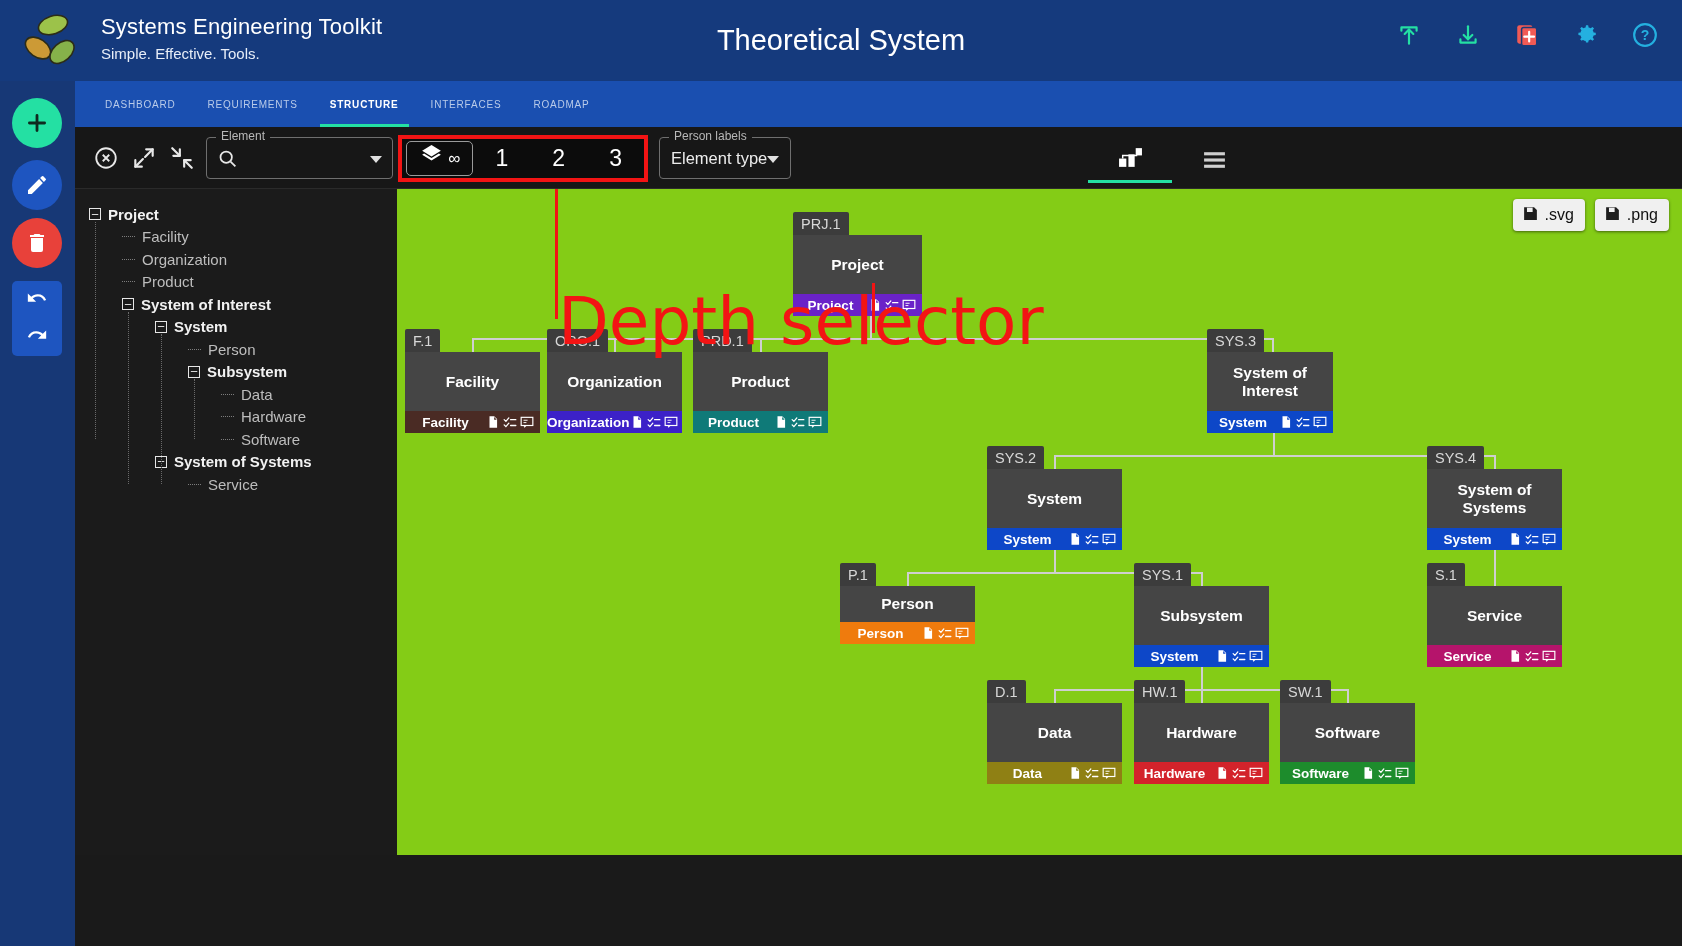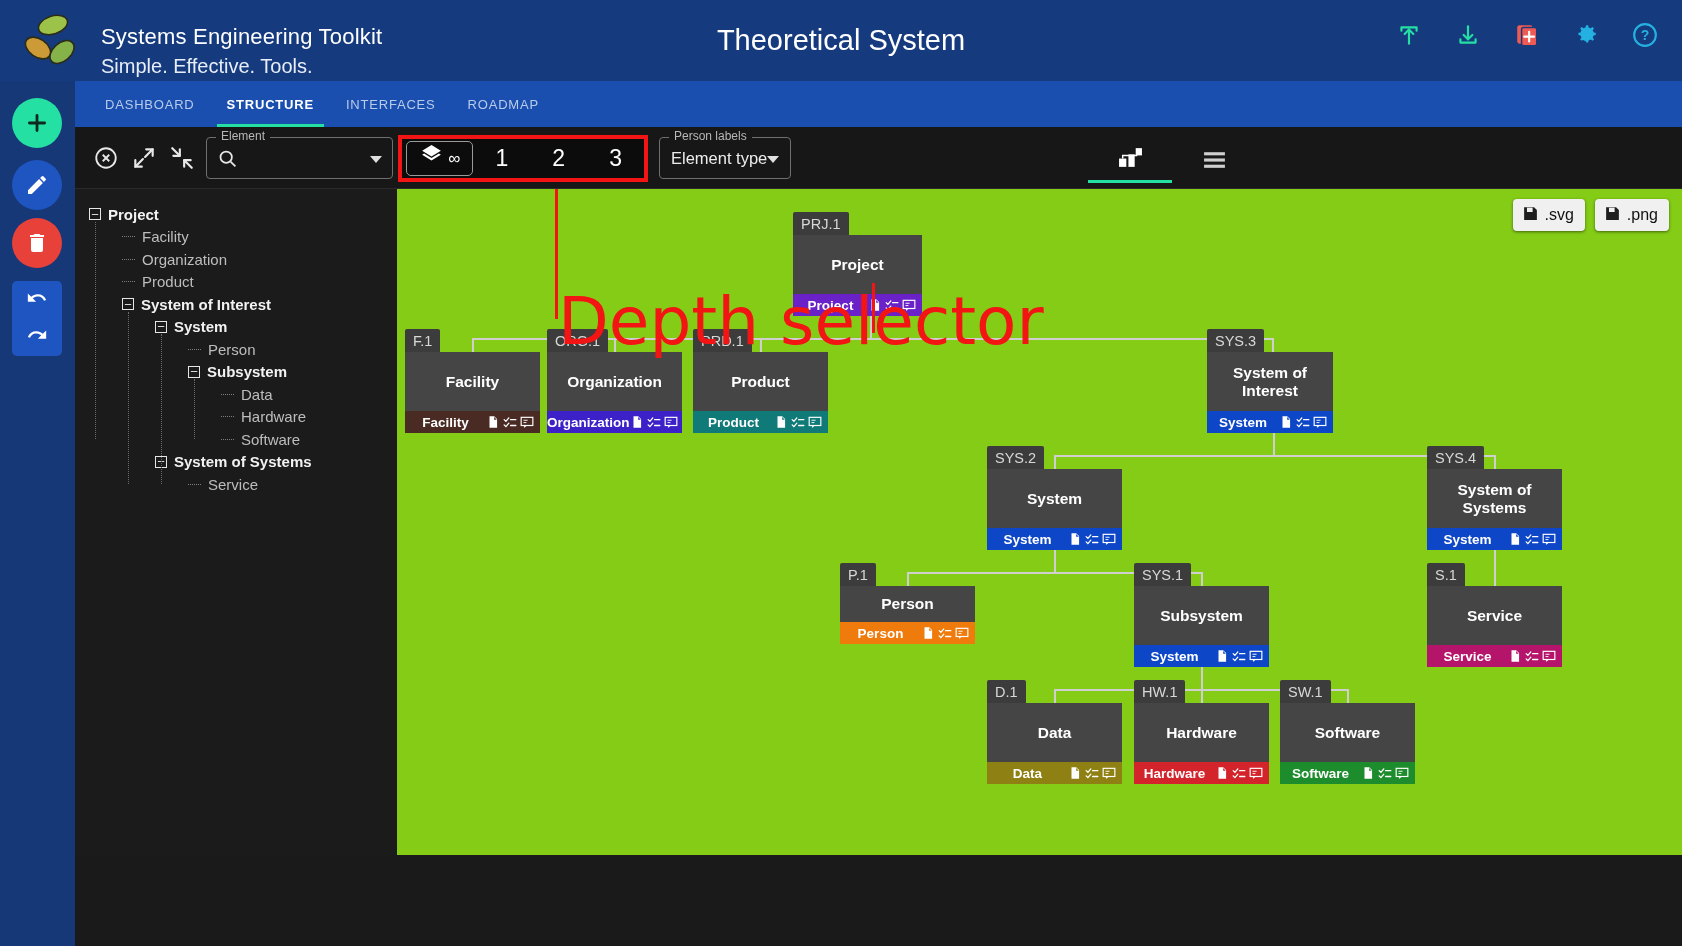--- a/index.html
+++ b/index.html
@@ -13,23 +13,23 @@
 
   
   .header {
     position: absolute; left: 0; top: 0; width: 1682px; height: 81px;
     background: #153a7d;
     display: flex; align-items: center;
   }
   .logo {
     position: absolute; left: 20px; top: 10px; width: 62px; height: 62px;
   }
-  .brand { position: absolute; left: 101px; top: 14px; margin-top: 10px; }
+  .brand { position: absolute; left: 101px; top: 14px; }
   .brand-title { font-size: 22px; color: #ffffff; font-weight: 400; letter-spacing: .2px; }
-  .brand-sub { font-size: 20px; color: #e8eef8; margin-top: 5px; }
+  .brand-sub { font-size: 15px; color: #e8eef8; margin-top: 5px; }
   .doc-title {
     position: absolute; left: 0; top: 0; width: 1682px; height: 81px;
     display: flex; align-items: center; justify-content: center;
     font-size: 29px; color: #ffffff; pointer-events: none;
   }
   .header-actions {
     position: absolute; right: 24px; top: 22px; display: flex; gap: 33px; align-items: center;
   }
   .hicon { width: 26px; height: 26px; cursor: pointer; display:block; }
 
@@ -51,21 +51,21 @@
     display: flex; flex-direction: column; align-items: center; justify-content: space-around;
   }
 
   
   .tabbar {
     position: absolute; left: 75px; top: 81px; width: 1607px; height: 46px;
     background: #1a4fb0; display: flex; align-items: flex-end;
   }
   .tab {
     height: 46px; padding: 0 16px; display: flex; align-items: center;
-    font-size: 13px; letter-spacing: .8px; color: #b9cbe9; cursor: pointer;
+    font-size: 10px; letter-spacing: .8px; color: #b9cbe9; cursor: pointer;
     position: relative;
   }
   .tab:first-child { margin-left: 14px; }
   .tab.active { color: #ffffff; font-weight: bold; }
   .tab.active::after {
     content: ""; position: absolute; left: 6px; right: 6px; bottom: 0; height: 3px; background: #24e0a3;
   }
 
   
   .toolbar {
@@ -257,20 +257,21 @@
       <span>
         <svg viewBox="0 0 24 24" width="22" height="22" fill="#fff">
             <path d="M11.5 8c2.6 0 5 1 6.8 2.6L22 7v9h-9l3.6-3.6A7.5 7.5 0 0 0 4.4 15L2 14.2A10 10 0 0 1 11.5 8z"></path>
           </svg>
       </span>
     </div>
   </div>
 
   <div class="tabbar" id="tabbar">
       <div class="tab">DASHBOARD</div>
+      <div class="tab">REQUIREMENTS</div>
       <div class="tab active">STRUCTURE</div>
       <div class="tab">INTERFACES</div>
       <div class="tab">ROADMAP</div>
     </div>
 
   <div class="toolbar">
     <span class="tb-icon i1">
       <svg viewBox="0 0 24 24" width="26" height="26" fill="none" stroke="#e8e8e8" stroke-width="1.7">
         <circle cx="12" cy="12" r="9"></circle>
           <path d="M9 9l6 6M15 9l-6 6"></path>

